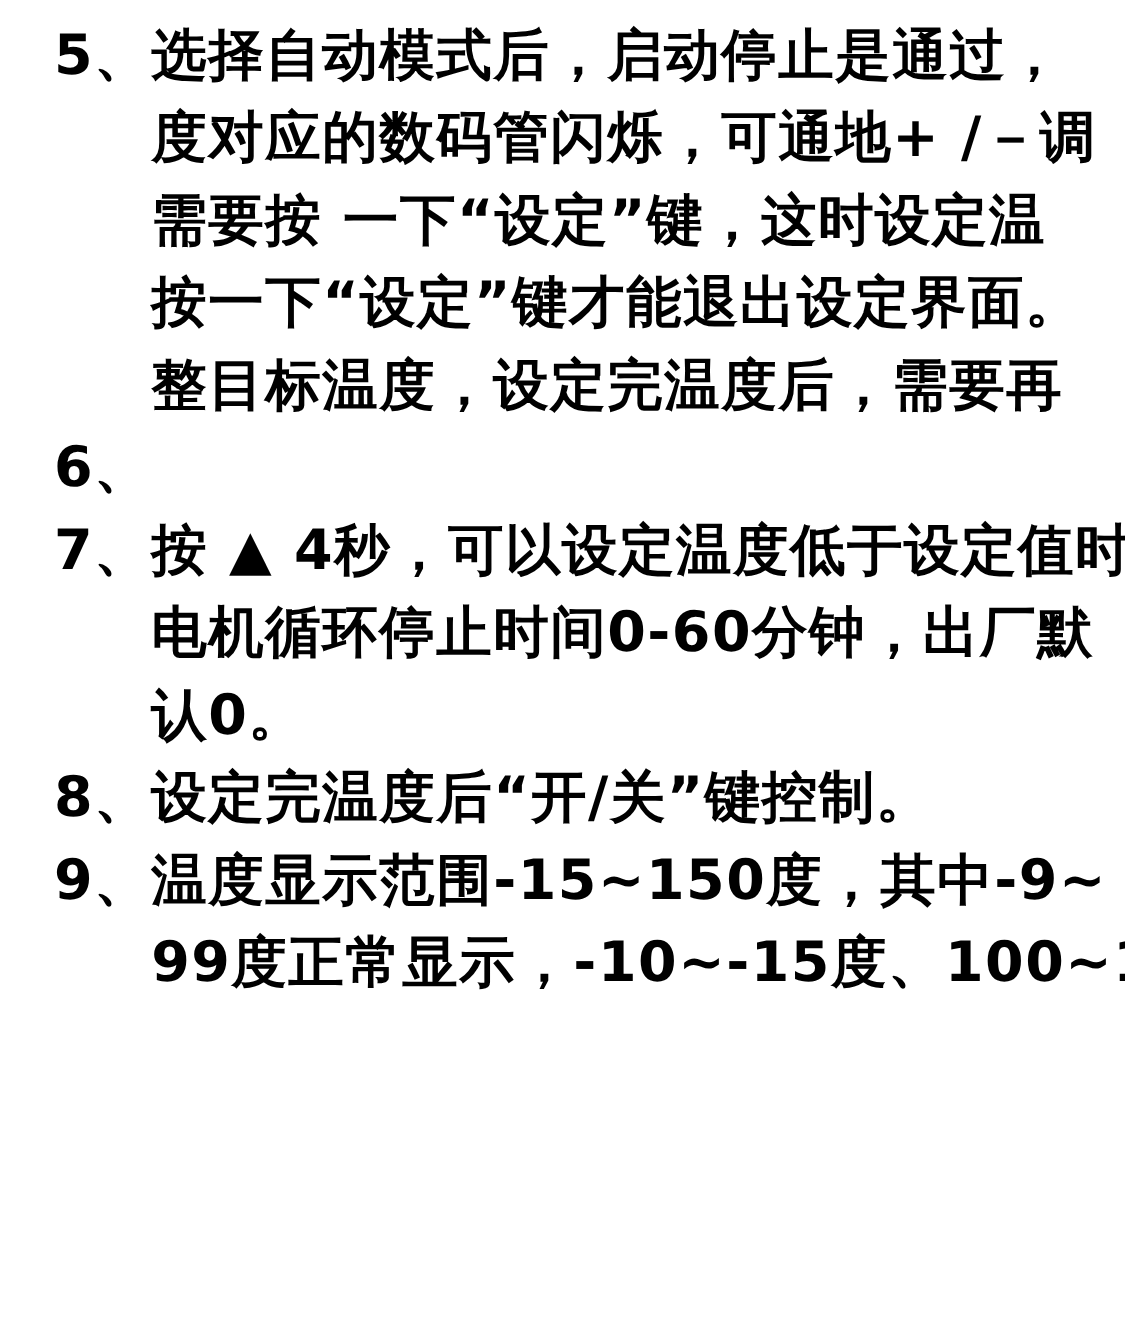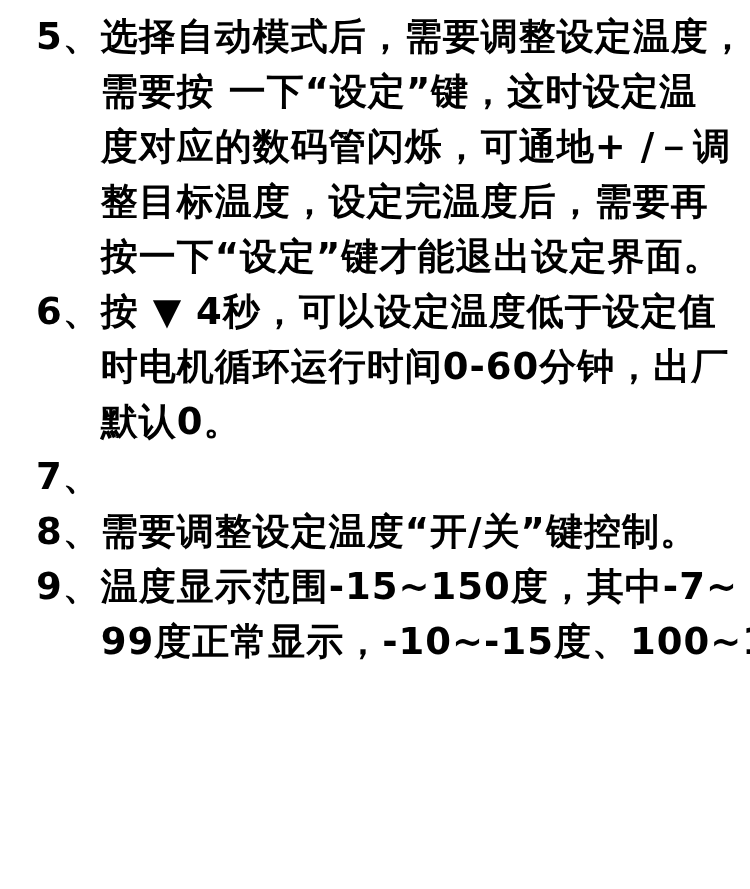--- a/index.html
+++ b/index.html
@@ -41,49 +41,49 @@
   }
 </style>
 </head>
 <body>
 
 <div class="doc">
 
   <div class="item">
     <span class="num">5、</span>
     <div class="content">
-      <div class="line">选择自动模式后，需要调整设定温度，</div>
+      <div class="line">选择自动模式后，启动停止是通过，</div>
+      <div class="line">度对应的数码管闪烁，可通地+ /－调</div>
       <div class="line">需要按 一下“设定”键，这时设定温</div>
-      <div class="line">度对应的数码管闪烁，可通地+ /－调</div>
+      <div class="line">按一下“设定”键才能退出设定界面。</div>
       <div class="line">整目标温度，设定完温度后，需要再</div>
-      <div class="line">按一下“设定”键才能退出设定界面。</div>
     </div>
   </div>
 
   <div class="item">
     <span class="num">6、</span>
-    <div class="content">
-      <div class="line">按 ▼ 4秒，可以设定温度低于设定值</div>
-      <div class="line">时电机循环运行时间0-60分钟，出厂</div>
-      <div class="line">默认0。</div>
-    </div>
   </div>
 
   <div class="item">
     <span class="num">7、</span>
+    <div class="content">
+      <div class="line">按 ▲ 4秒，可以设定温度低于设定值时</div>
+      <div class="line">电机循环停止时间0-60分钟，出厂默</div>
+      <div class="line">认0。</div>
+    </div>
   </div>
 
   <div class="item">
     <span class="num">8、</span>
     <div class="content">
-      <div class="line">需要调整设定温度“开/关”键控制。</div>
+      <div class="line">设定完温度后“开/关”键控制。</div>
     </div>
   </div>
 
   <div class="item">
     <span class="num">9、</span>
     <div class="content">
-      <div class="line">温度显示范围-15~150度，其中-7~</div>
+      <div class="line">温度显示范围-15~150度，其中-9~</div>
       <div class="line">99度正常显示，-10~-15度、100~150</div>
     </div>
   </div>
 
 </div>
 
 </body></html>

